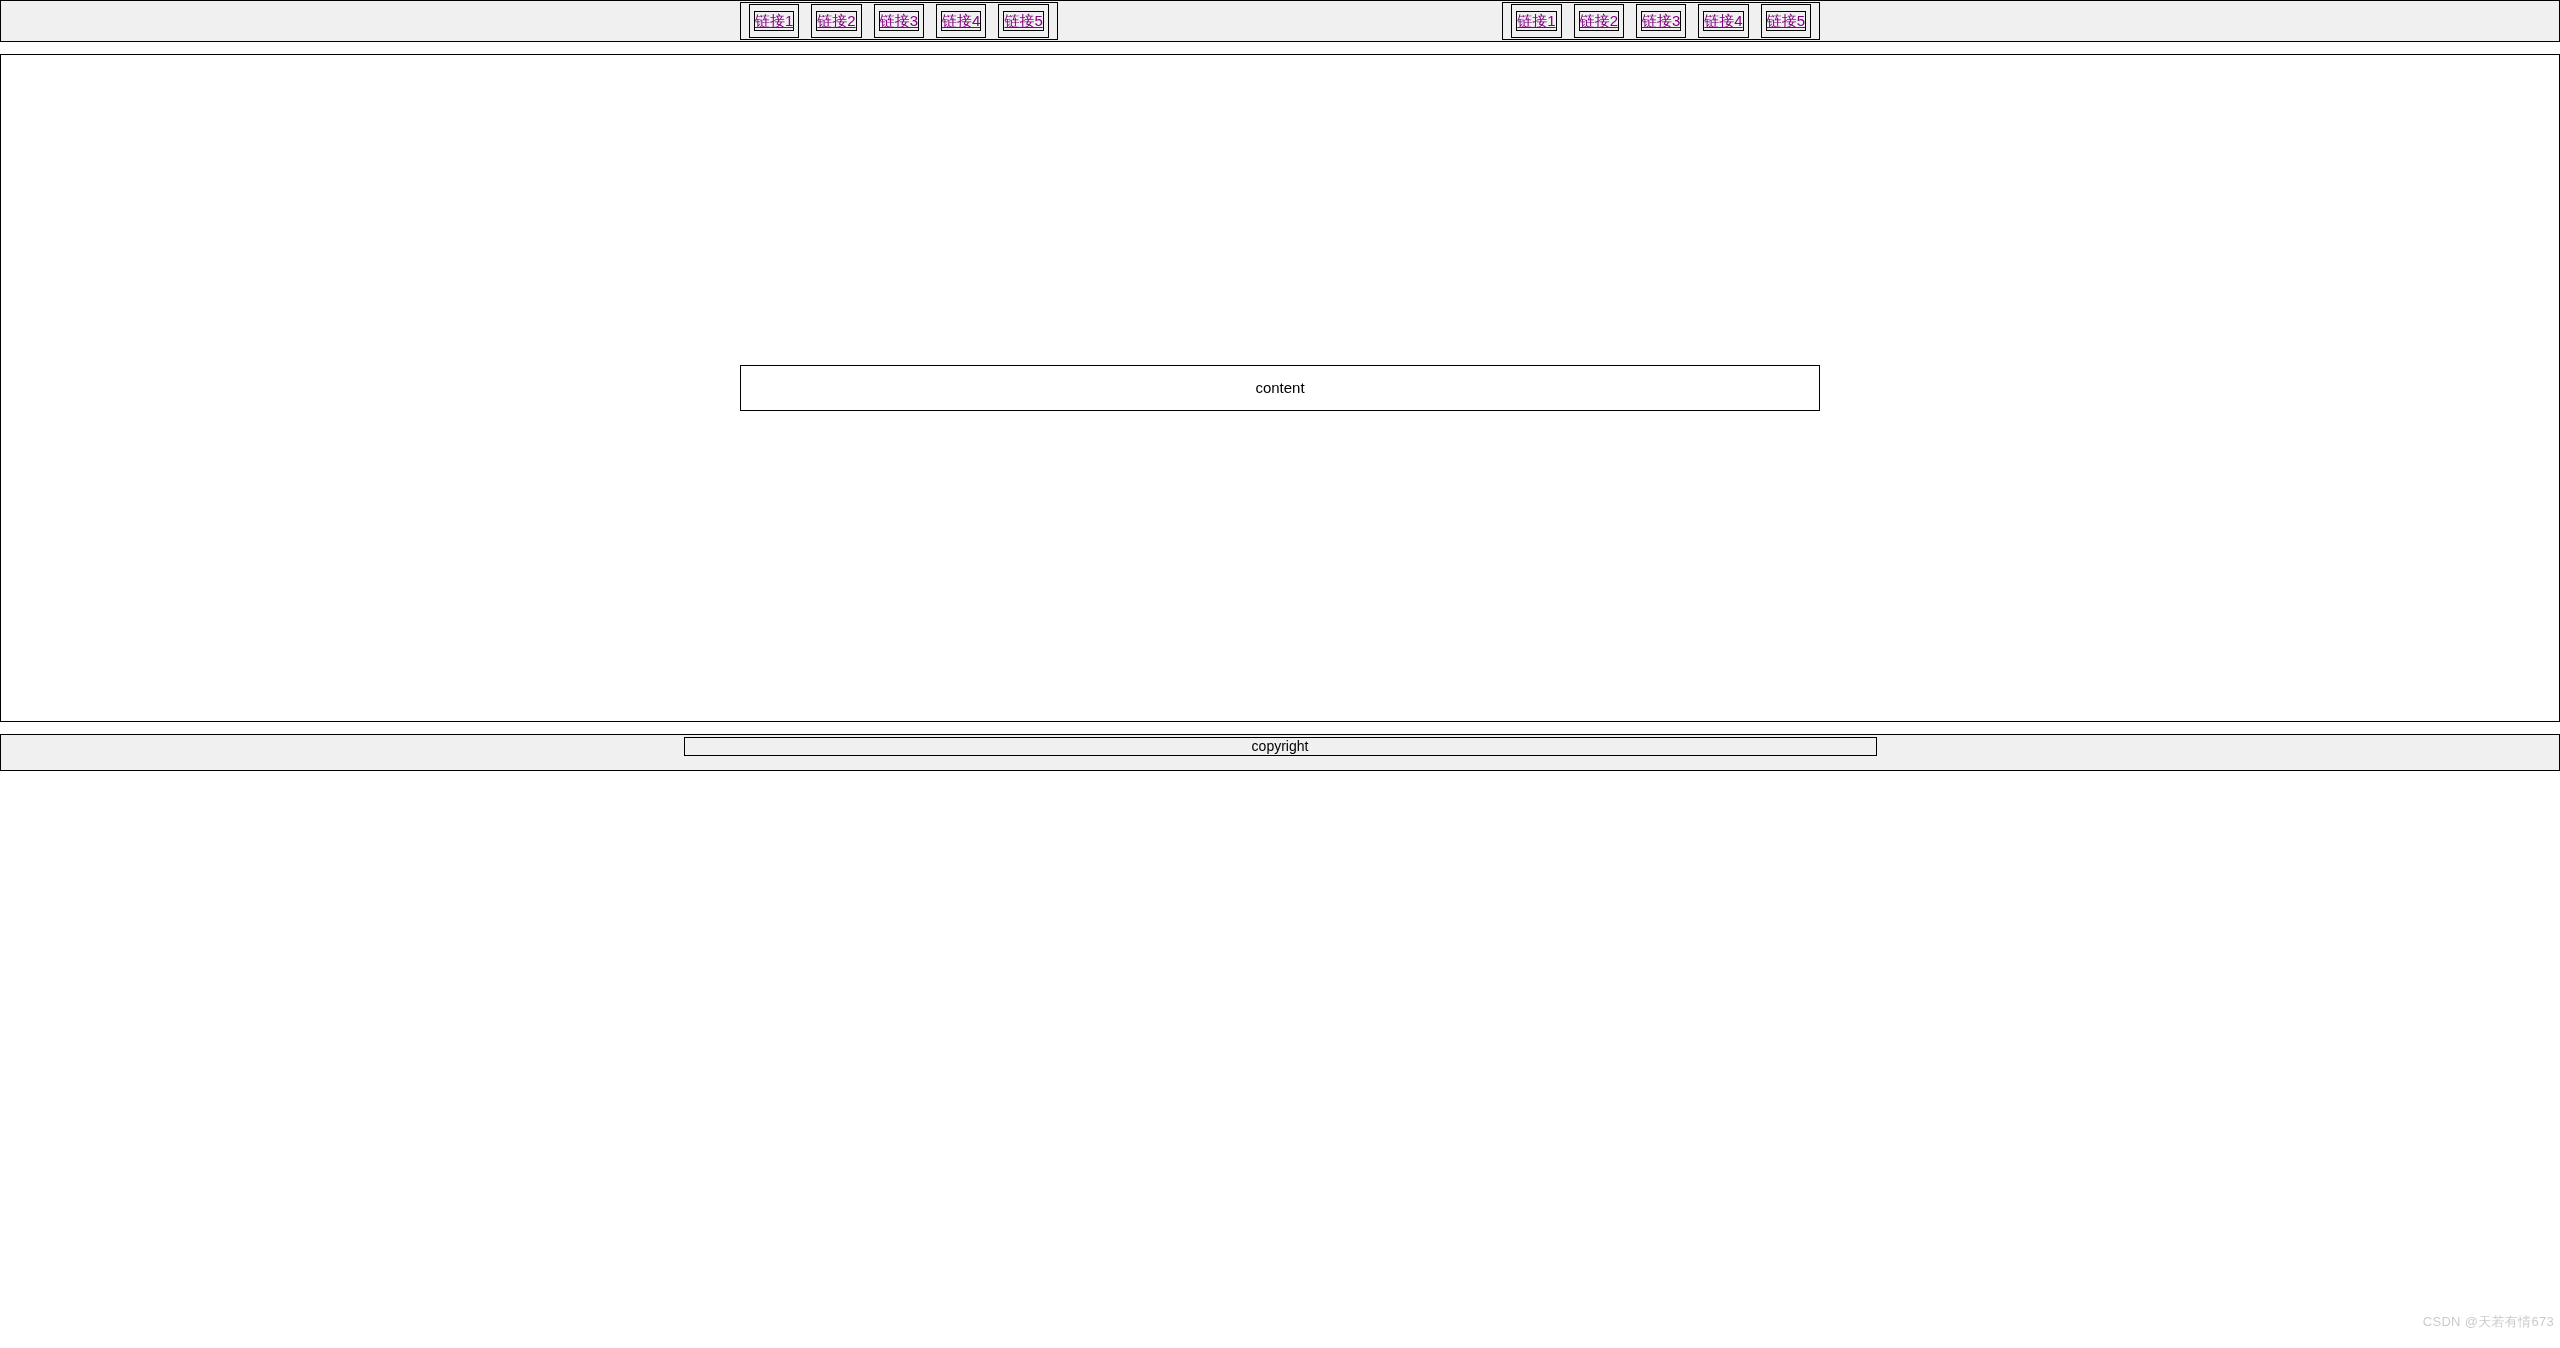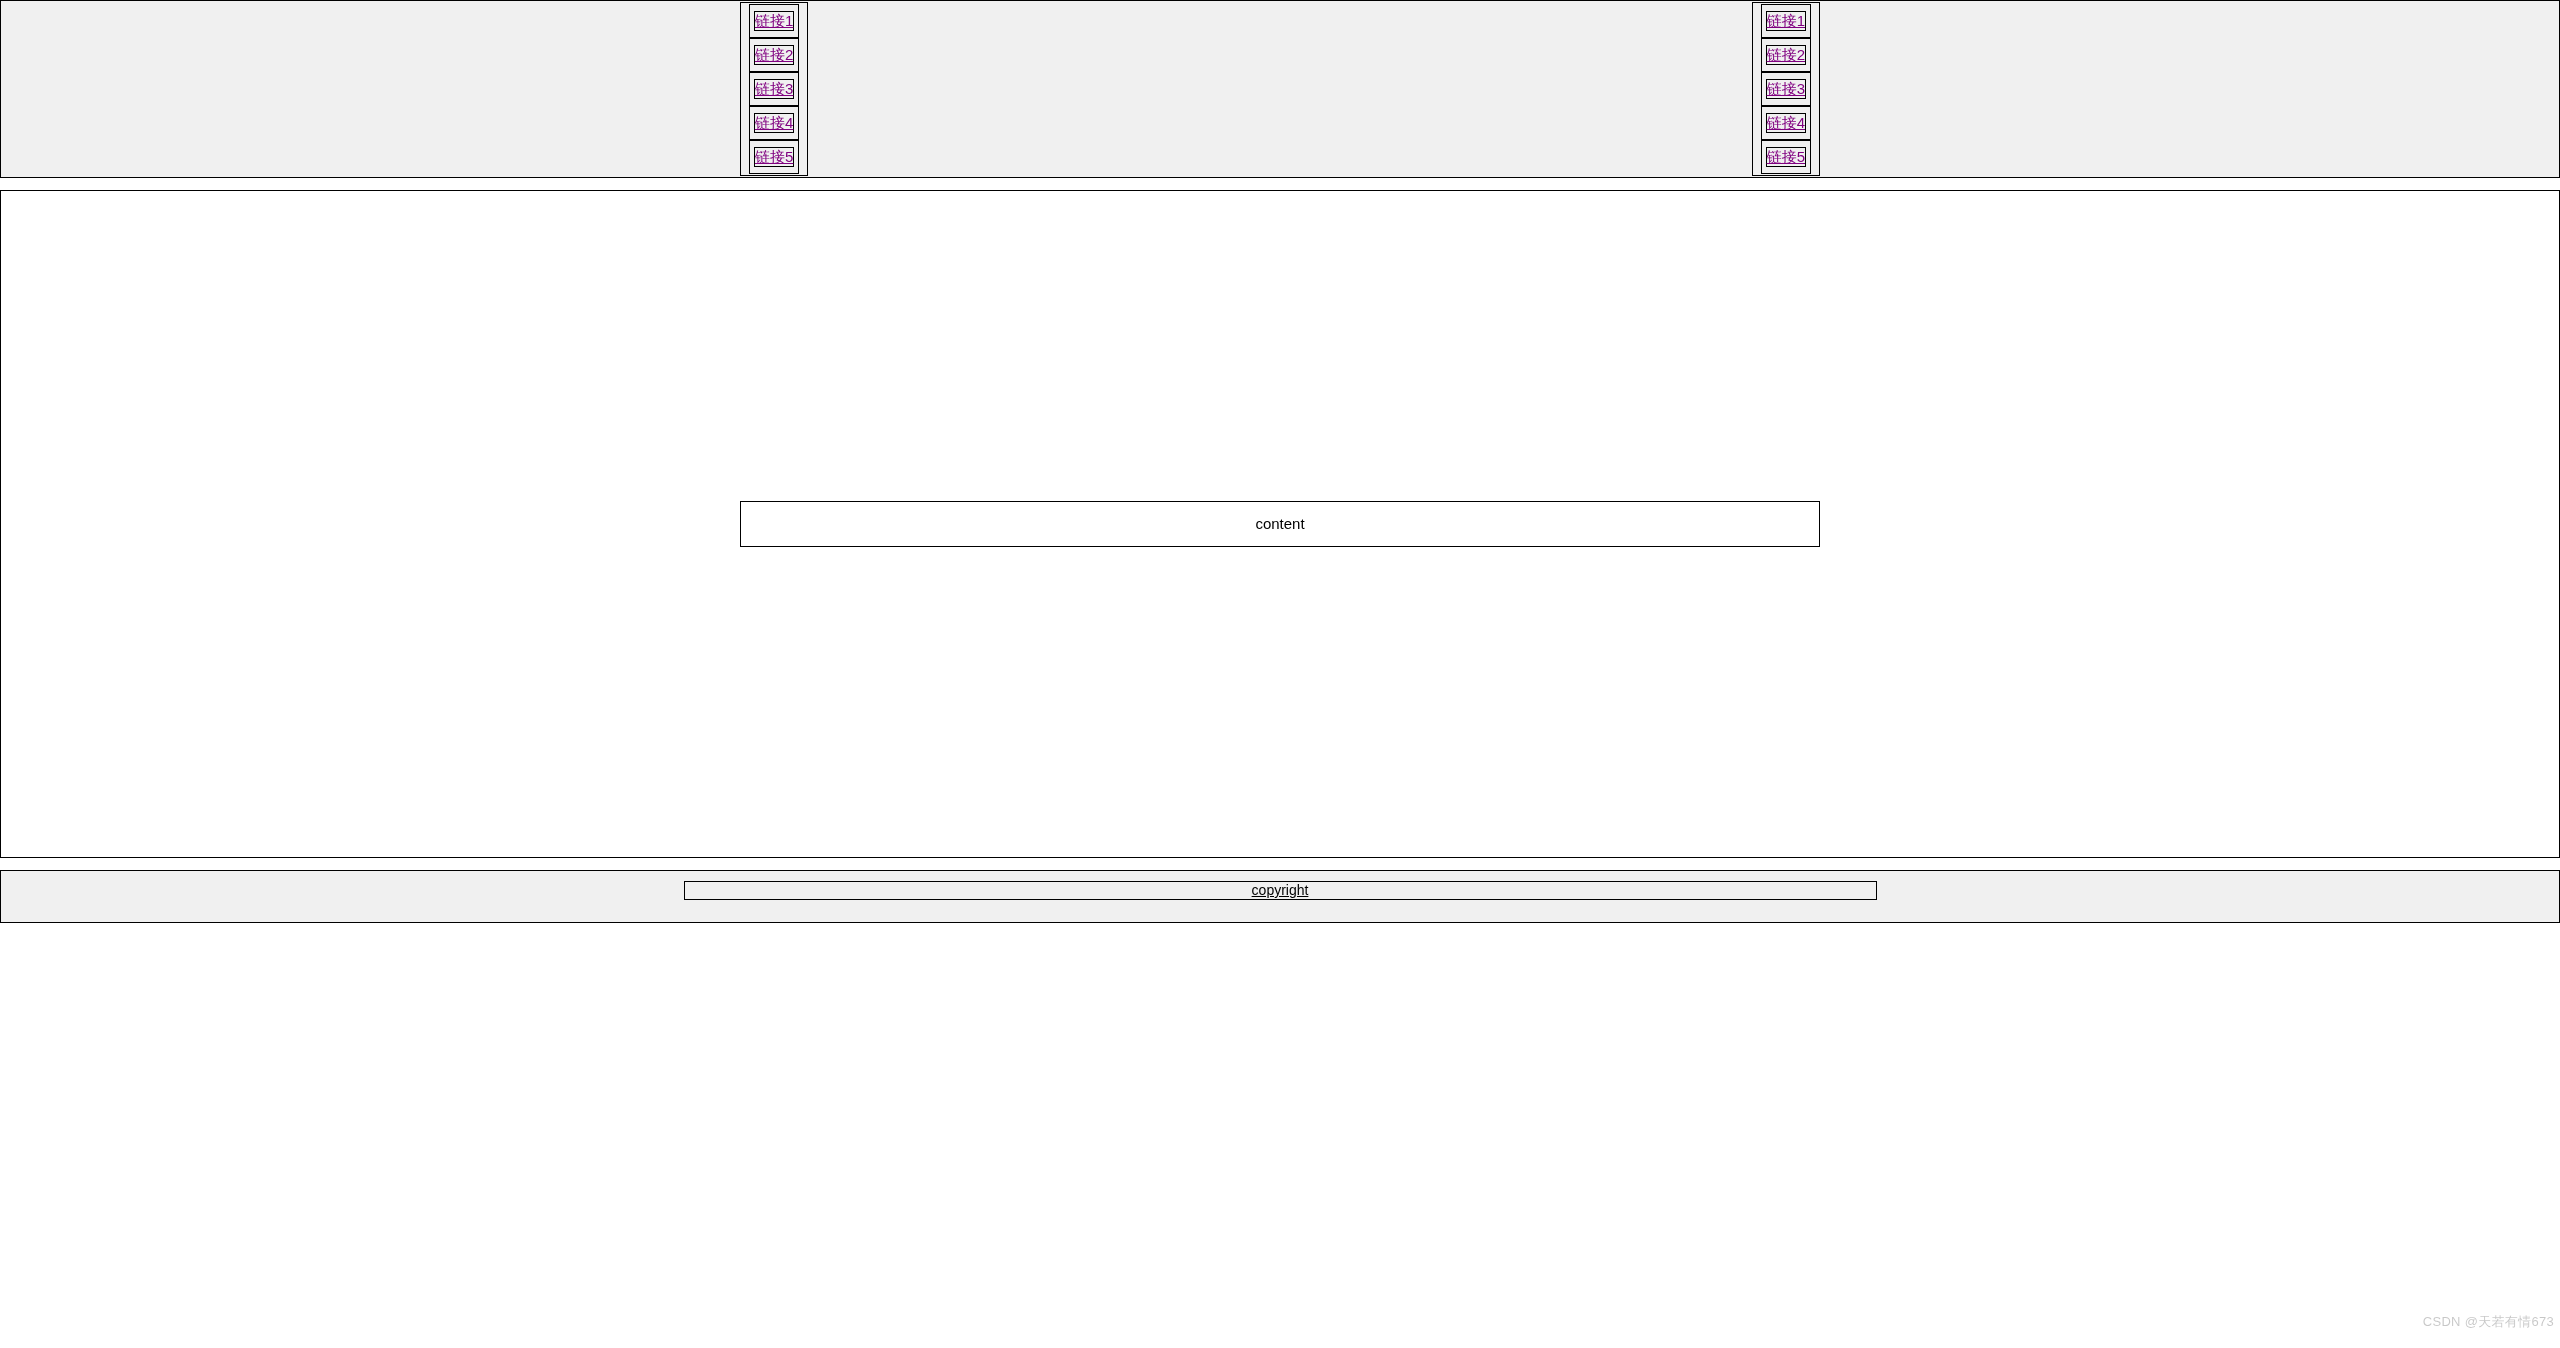--- a/index.html
+++ b/index.html
@@ -30,21 +30,21 @@
       margin: 0 auto;
     }
     .nav-row {
       display: flex;
       flex-direction: row;
       align-items: stretch;
     }
     .nav-group {
       border: 1px solid #000;
       display: flex;
-      flex-direction: column;
+      flex-direction: row;
       padding: 1px 2px;
       background: #f0f0f0;
       justify-content: space-between;
     }
     .nav-group.left {
       margin-right: auto;
     }
     .nav-group.right {
       margin-left: auto;
     }
@@ -90,26 +90,25 @@
     }
     .footer-band {
       width: 100%;
       border: 1px solid #000;
       background: #f0f0f0;
       padding: 2px 0 14px 0;
     }
     .footer-box {
       border: 1px solid #000;
       width: 1193px;
-      margin: 8px auto;
+      margin: 0 auto;
       text-align: center;
       font-size: 14px;
       line-height: 1.2;
       background: #f0f0f0;
-      text-decoration: underline;
     }
     .watermark {
       position: fixed;
       right: 6px;
       bottom: 17px;
       font-size: 13px;
       color: rgba(0,0,0,0.22);
       pointer-events: none;
       letter-spacing: 0.3px;
     }

